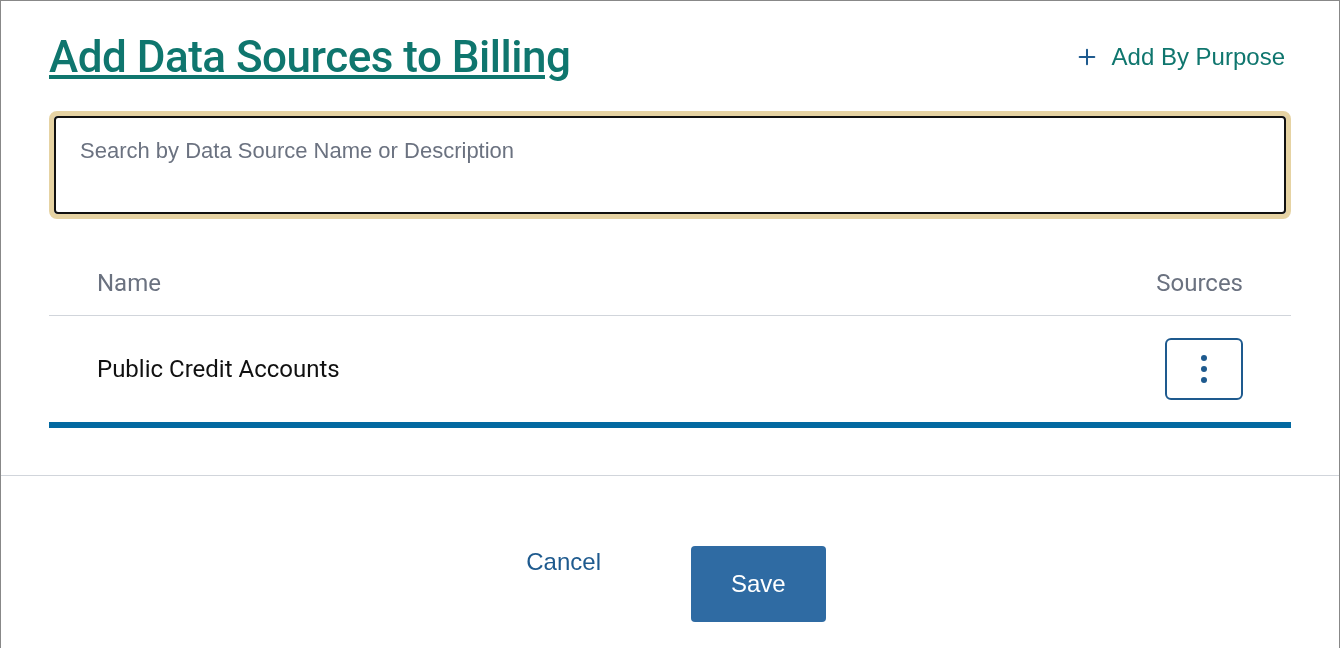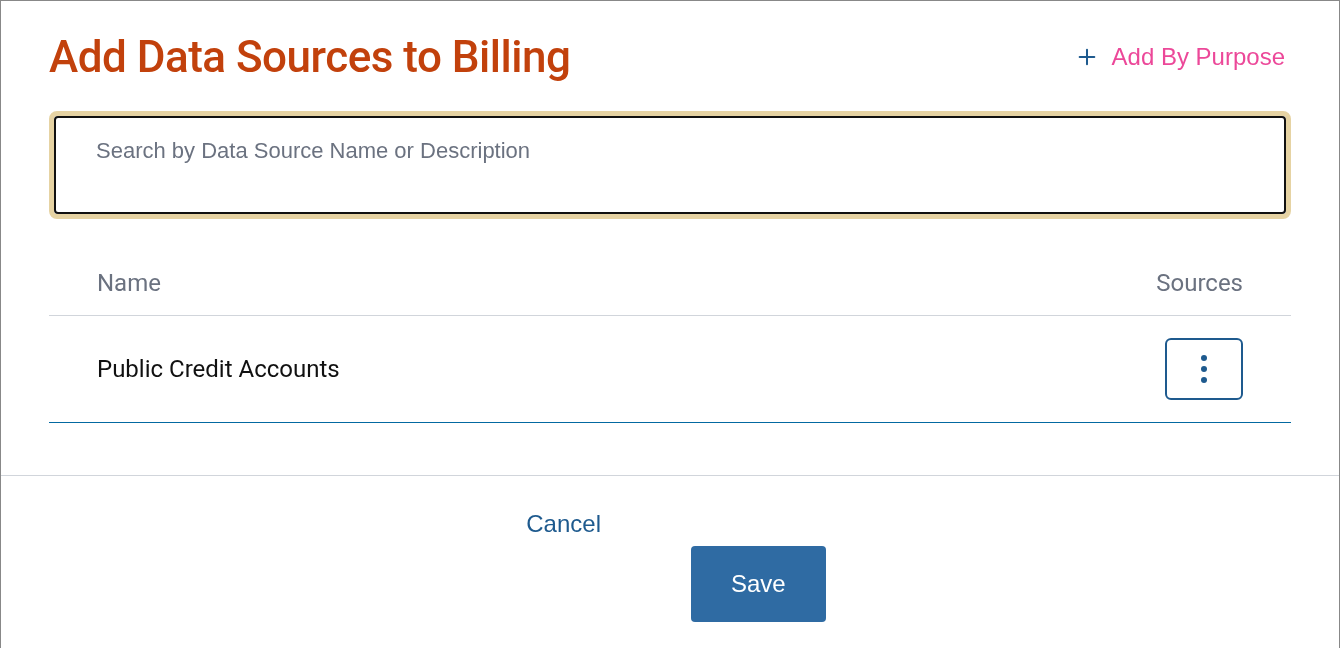--- a/index.html
+++ b/index.html
@@ -28,28 +28,29 @@
     }
     .header-row {
       display: flex;
       justify-content: space-between;
       align-items: center;
       margin-bottom: 28px;
     }
     .page-title {
       font-size: 44px;
       font-weight: 500;
-      color: #c2410c;
+      color: #0f766e;
       letter-spacing: -0.5px;
+      text-decoration: underline;
     }
     .add-by-purpose {
       display: flex;
       align-items: center;
       gap: 14px;
-      color: #ec4899;
+      color: #0f766e;
       font-size: 24px;
       font-weight: 500;
       cursor: pointer;
       background: none;
       border: none;
       padding: 4px 6px;
     }
     .plus-icon {
       width: 22px;
       height: 22px;
@@ -58,21 +59,21 @@
     .search-wrapper {
       border: 5px solid #e6d3a3;
       border-radius: 8px;
       padding: 0;
       margin-bottom: 50px;
     }
     .search-input {
       width: 100%;
       border: 2px solid #111;
       border-radius: 4px;
-      padding: 20px 24px 48px 40px;
+      padding: 20px 24px 48px 24px;
       font-size: 22px;
       color: #111;
       outline: none;
       background: #fff;
     }
     .search-input::placeholder {
       color: #6b7280;
     }
     .table {
       width: 100%;
@@ -88,21 +89,21 @@
     .col-header {
       font-size: 24px;
       font-weight: 400;
       color: #6b7280;
     }
     .table-row {
       display: flex;
       justify-content: space-between;
       align-items: center;
       padding: 22px 48px;
-      border-bottom: 1px solid #0369a1;
+      border-bottom: 6px solid #0369a1;
     }
     .row-name {
       font-size: 24px;
       font-weight: 400;
       color: #111;
     }
     .actions-btn {
       width: 78px;
       height: 62px;
       border: 2px solid #1e5a8e;
@@ -122,21 +123,21 @@
       width: 6px;
       height: 6px;
       background: #1e5a8e;
       border-radius: 50%;
     }
     .footer {
       border-top: 1px solid #d1d5db;
       padding: 26px 0;
       display: flex;
       justify-content: center;
-      align-items: flex-start;
+      align-items: center;
       gap: 78px;
     }
     .cancel-btn {
       background: none;
       border: none;
       color: #1e5a8e;
       font-size: 24px;
       font-weight: 500;
       cursor: pointer;
       padding: 8px 12px;

